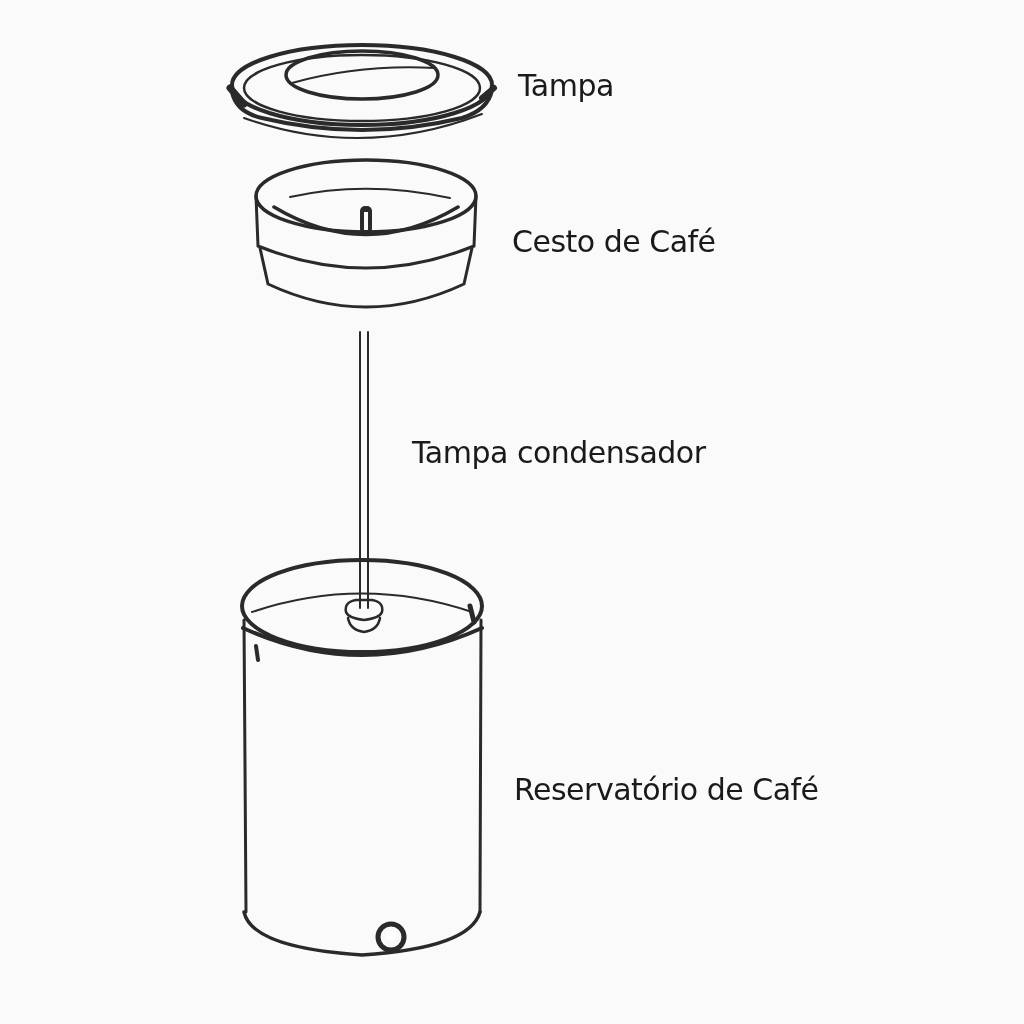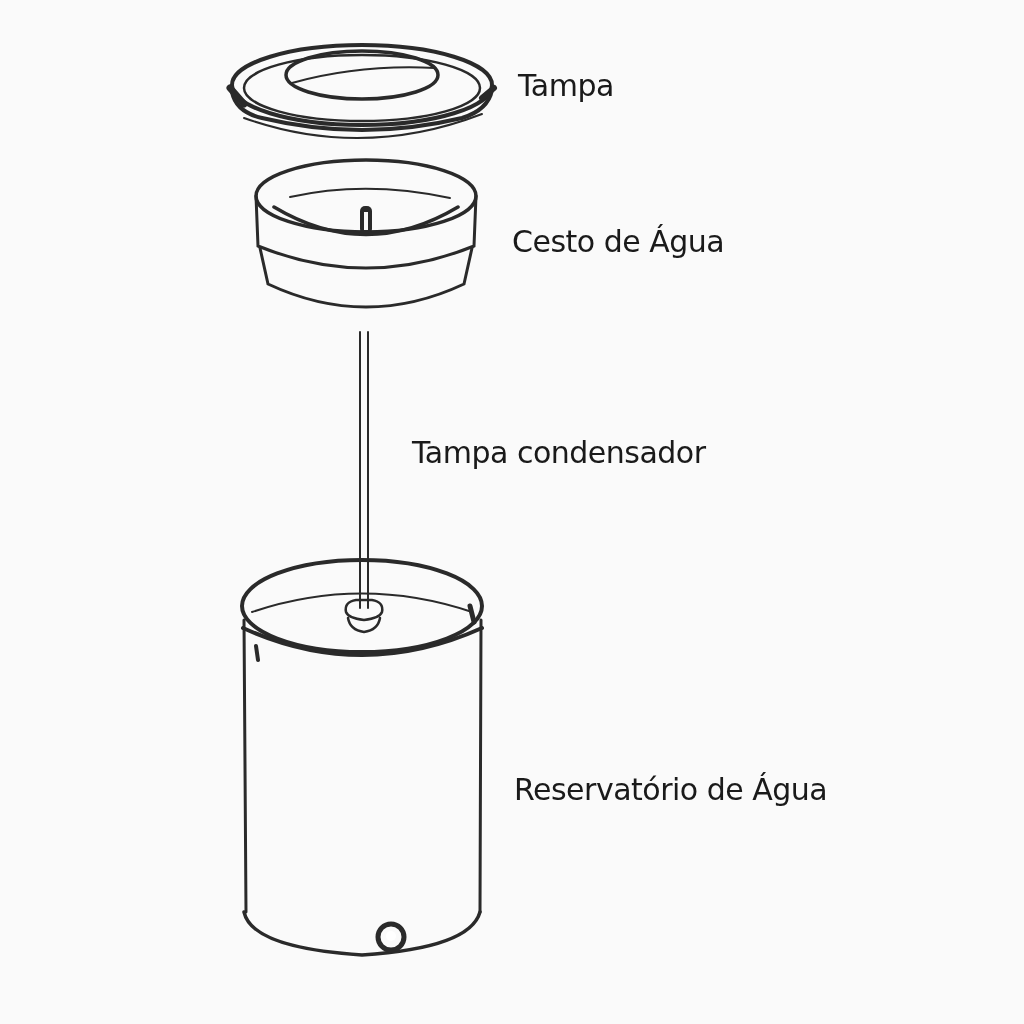--- a/index.html
+++ b/index.html
@@ -50,15 +50,15 @@
       <path d="M244 912 Q252 948 362 955 Q470 948 480 912" stroke-width="3.5"></path>
       <path d="M256 646 L258 660" stroke-width="4"></path>
       <path d="M470 606 L474 622" stroke-width="5"></path>
       <circle cx="391" cy="937" r="13" stroke-width="5"></circle>
       <circle cx="391" cy="936" r="5" fill="#ffffff" stroke="none"></circle>
     </g>
   </g>
 </svg>
 
 <div class="label" style="left:518px; top:68px;">Tampa</div>
-<div class="label" style="left:512px; top:224px;">Cesto de Água</div>
+<div class="label" style="left:512px; top:224px;">Cesto de Café</div>
 <div class="label" style="left:412px; top:435px;">Tampa condensador</div>
-<div class="label" style="left:514px; top:772px;">Reservatório de Água</div>
+<div class="label" style="left:514px; top:772px;">Reservatório de Café</div>
 
 </body></html>

